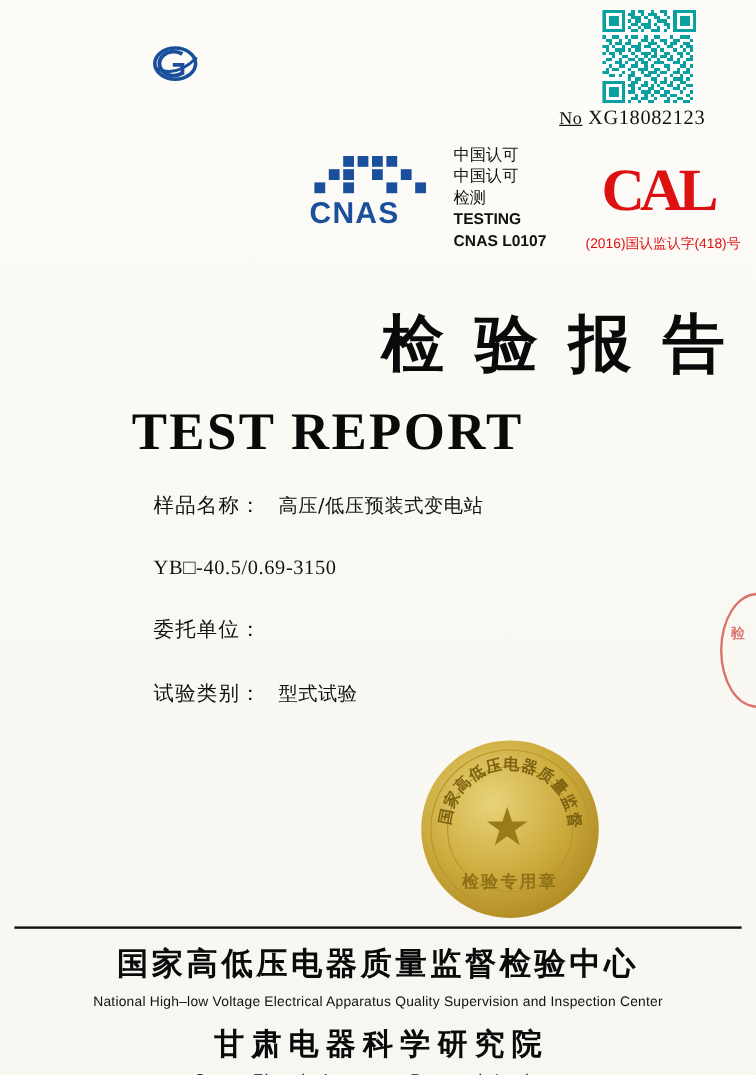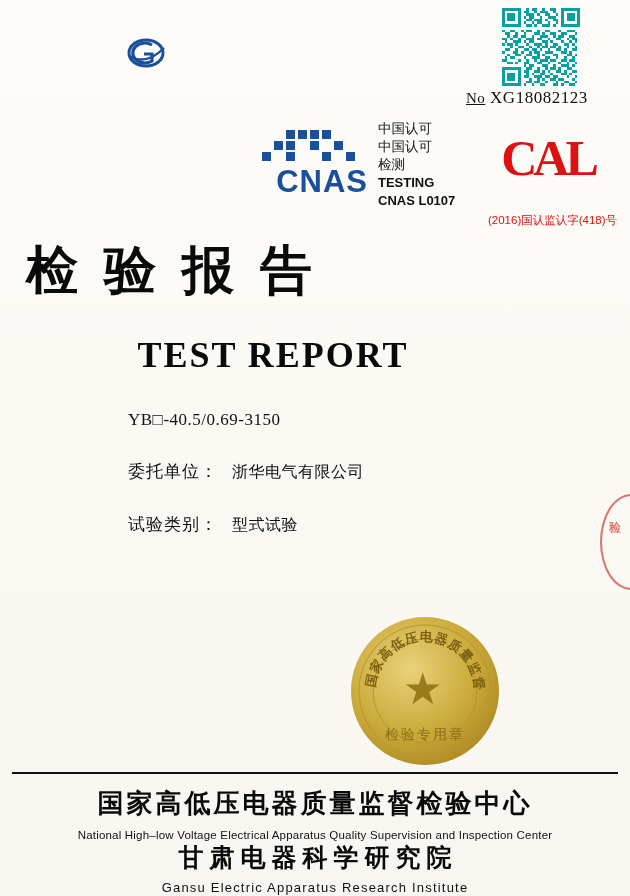--- a/index.html
+++ b/index.html
@@ -116,24 +116,24 @@
     top: 128px;
     left: 258px;
     width: 110px;
     height: 74px;
   }
   .cnas-word {
     position: absolute;
     top: 36px;
     left: 0px;
     width: 110px;
-    text-align: right;
+    text-align: left;
     font-family: "Liberation Sans", sans-serif;
     font-weight: bold;
-    font-size: 31px;
+    font-size: 25px;
     color: #1a4f9c;
     letter-spacing: 1px;
   }
 
   .cnas-text {
     position: absolute;
     top: 120px;
     left: 378px;
     font-family: "Liberation Sans", sans-serif;
     font-size: 13.5px;
@@ -157,47 +157,47 @@
     font-weight: bold;
     font-size: 50px;
     color: #d11;
     letter-spacing: -4px;
     line-height: 60px;
   }
   .cal-num {
     font-family: "Liberation Sans", sans-serif;
     font-size: 11.5px;
     color: #d11;
-    margin-top: 25px;
+    margin-top: 8px;
     white-space: nowrap;
   }
 
   
   .title-cn {
     position: absolute;
-    top: 236px;
+    top: 252px;
     left: 0;
     width: 630px;
-    text-align: left;
+    text-align: right;
     font-family: "DejaVu Serif", serif;
     font-weight: bold;
     font-size: 52px;
     letter-spacing: 26px;
     text-indent: 26px;
     color: #0a0a0a;
   }
   .title-en {
     position: absolute;
     top: 334px;
     left: 0;
     width: 546px;
     text-align: center;
     font-family: "Liberation Serif", serif;
     font-weight: bold;
-    font-size: 36px;
+    font-size: 44px;
     letter-spacing: 2px;
     color: #0a0a0a;
   }
 
   
   .fields {
     position: absolute;
     top: 410px;
     left: 128px;
     width: 430px;
@@ -247,21 +247,21 @@
     position: absolute;
     width: 100%;
     text-align: center;
     font-family: "DejaVu Sans", sans-serif;
     color: #8d7017;
   }
   .seal-text-bottom {
     bottom: 26px;
     font-size: 14px;
     letter-spacing: 2px;
-    font-weight: normal;
+    font-weight: bold;
   }
 
   
   .edge-stamp {
     position: absolute;
     top: 494px;
     left: 600px;
     width: 58px;
     height: 92px;
     border: 2px solid #d1463f;
@@ -310,20 +310,21 @@
     margin-top: 8px;
     letter-spacing: 0.2px;
   }
   .inst-cn {
     font-family: "DejaVu Serif", serif;
     font-weight: bold;
     font-size: 25px;
     letter-spacing: 6px;
     text-indent: 6px;
     color: #0a0a0a;
+    margin-top: 12px;
   }
   .inst-en {
     font-family: "Liberation Sans", sans-serif;
     font-size: 13px;
     letter-spacing: 1.2px;
     color: #111;
     margin-top: 6px;
   }
 </style>
 </head>
@@ -580,25 +581,28 @@
   <div class="cal">
     <div class="cal-mark">CAL</div>
     <div class="cal-num">(2016)国认监认字(418)号</div>
   </div>
 
   <div class="title-cn">检验报告</div>
   <div class="title-en">TEST REPORT</div>
 
   <div class="fields">
     <div class="field-row">
+      <span class="field-label">样品名称：</span>
+      <span class="field-value">高压/低压预装式变电站</span>
+    </div>
+    <div class="field-row">
       <span class="field-value mono">YB□-40.5/0.69-3150</span>
     </div>
     <div class="field-row">
       <span class="field-label">委托单位：</span>
-      <span class="field-value">浙华电气有限公司</span>
     </div>
     <div class="field-row">
       <span class="field-label">试验类别：</span>
       <span class="field-value">型式试验</span>
     </div>
   </div>
 
   <div class="edge-stamp">
     <span>检验</span>
   </div>

